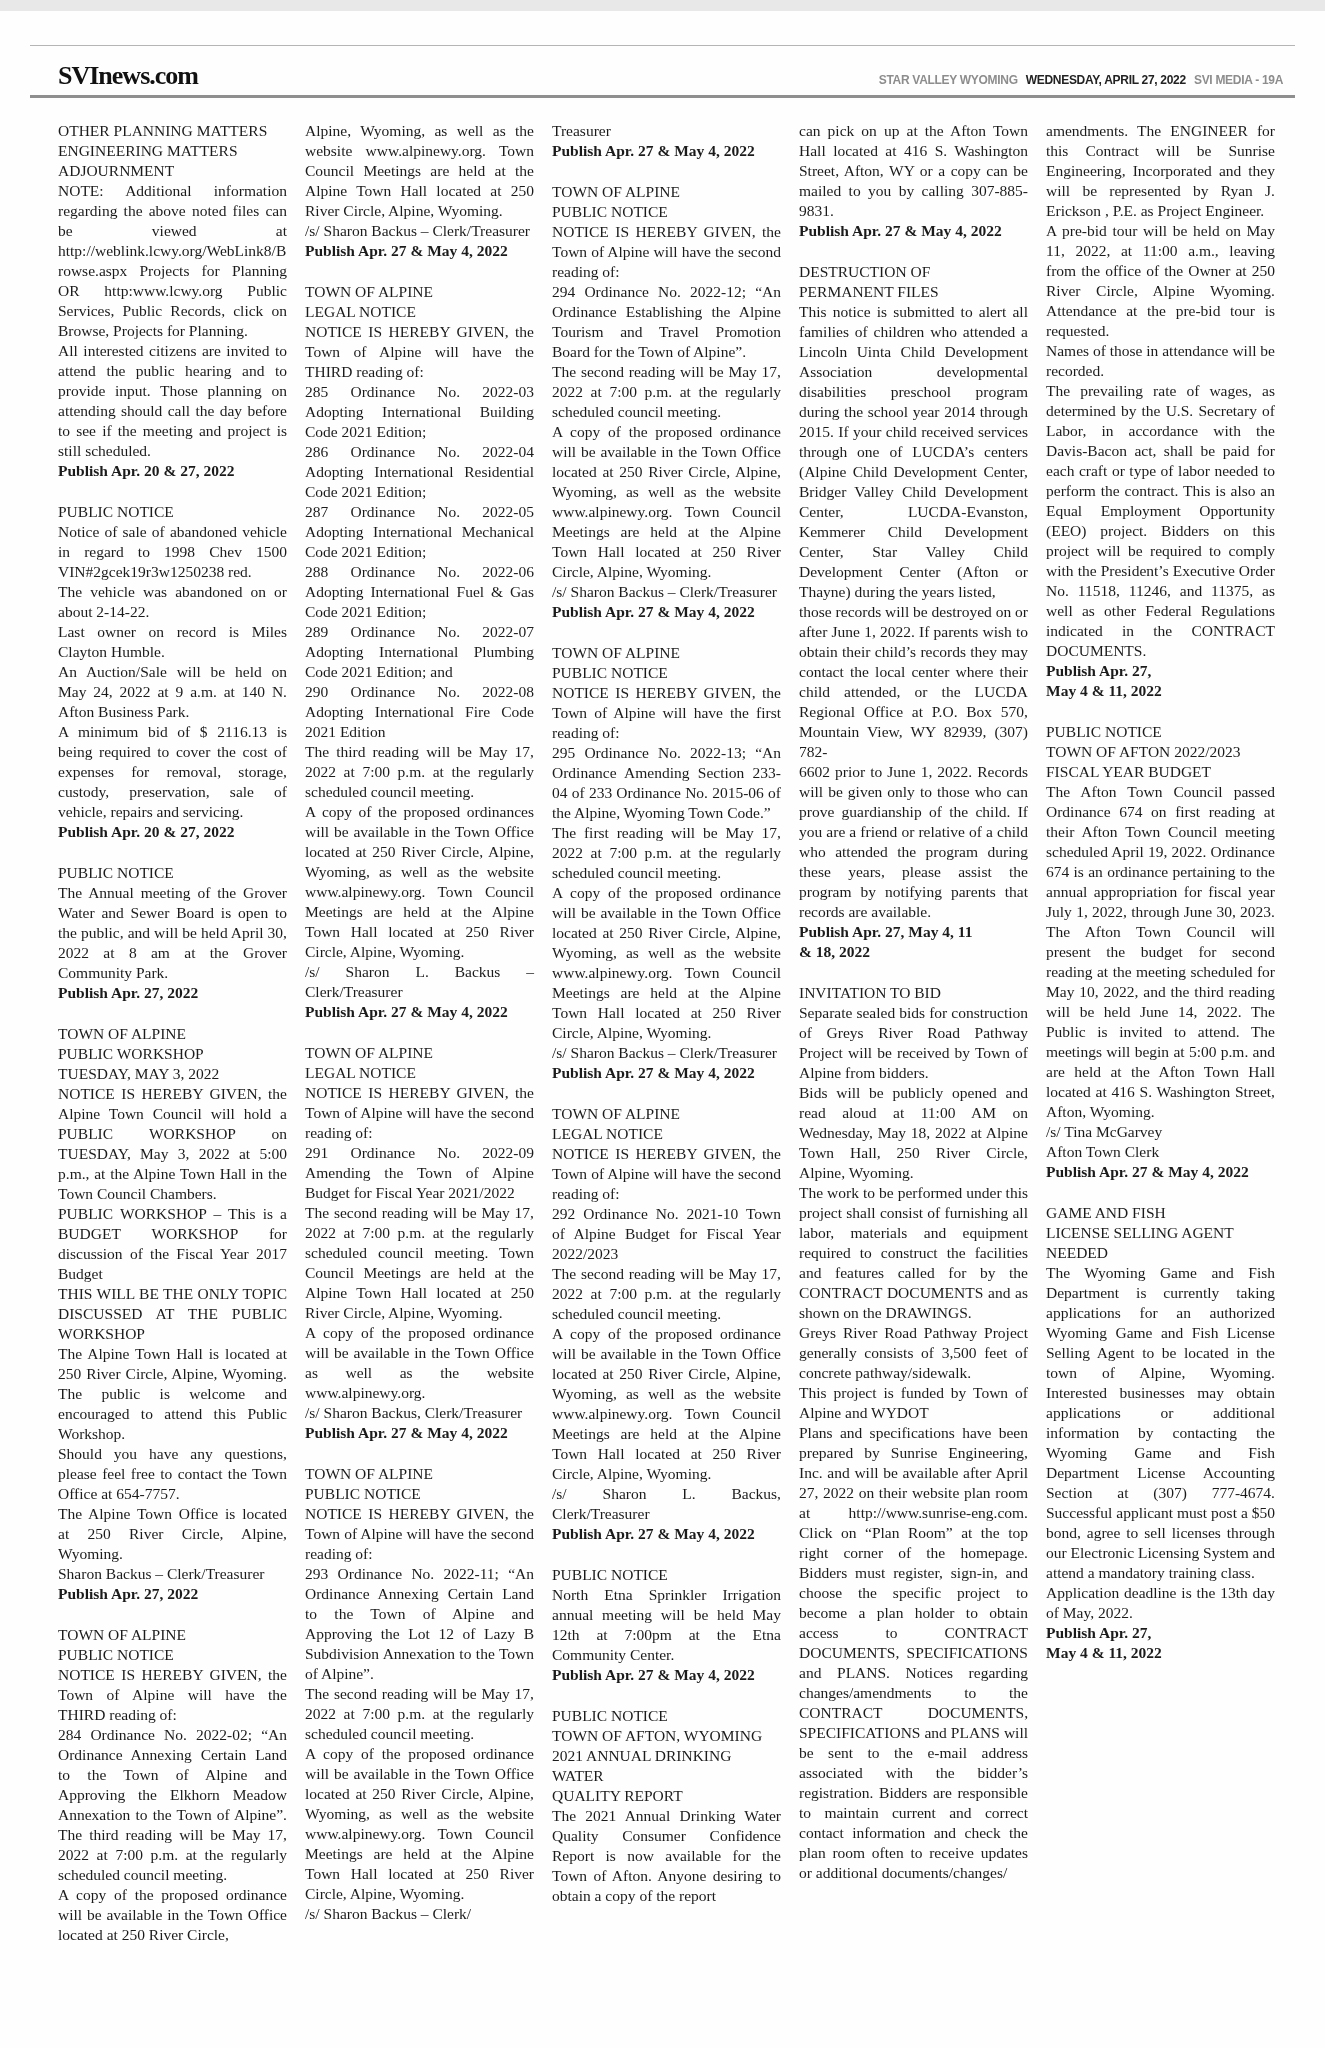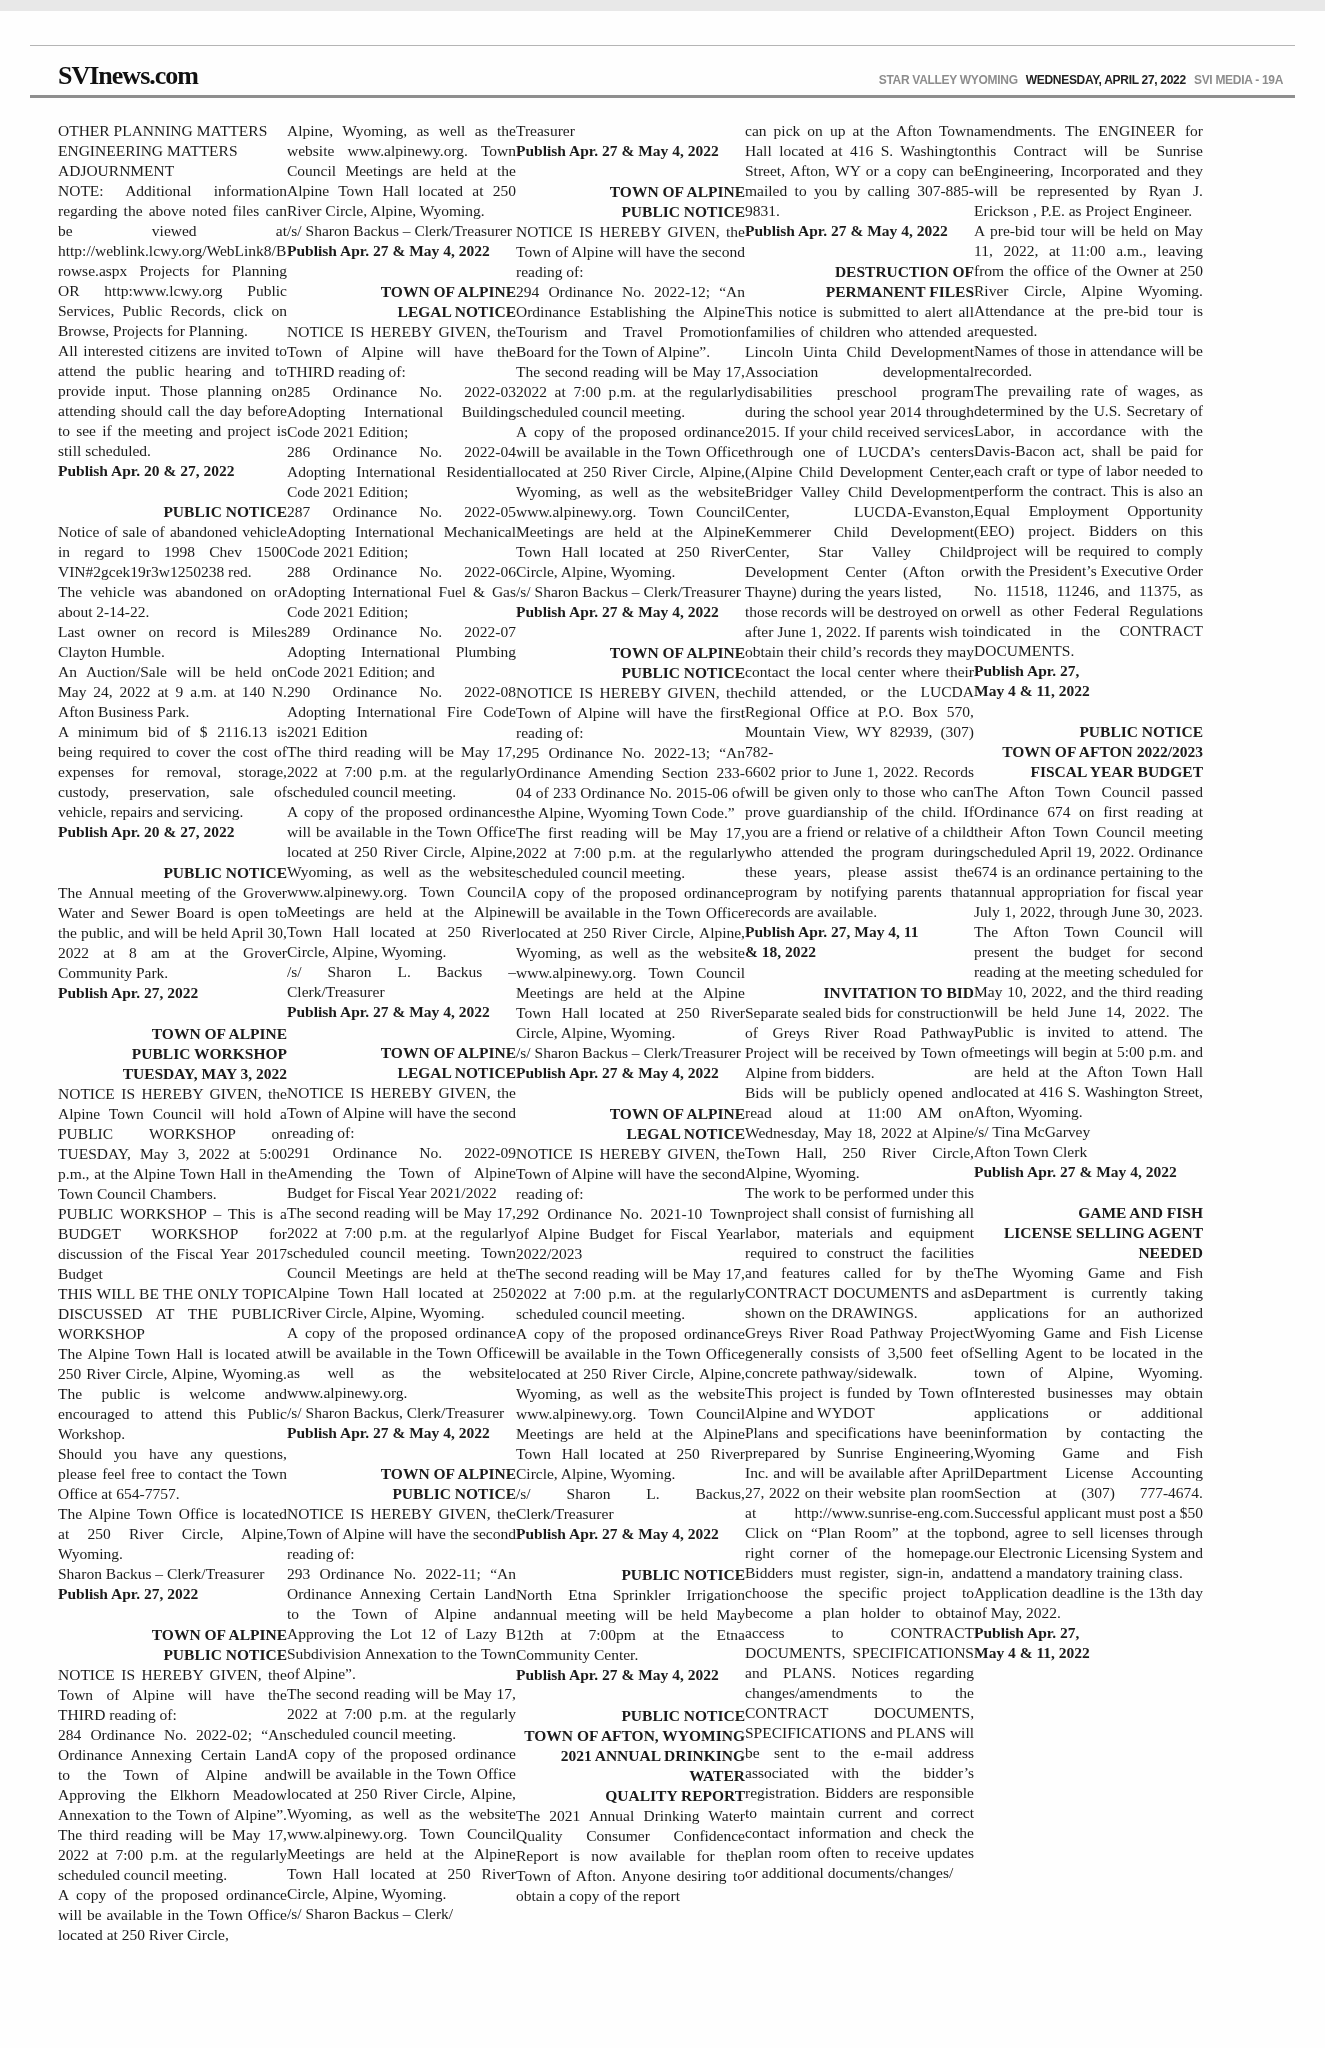--- a/index.html
+++ b/index.html
@@ -8,24 +8,24 @@
     margin:11px auto;overflow:hidden;
     font-family:"Liberation Serif","DejaVu Serif",serif;color:#1b1b1b;
   }
   .rule-top{position:absolute;top:34px;left:30px;right:30px;height:1px;background:#b5b5b5;}
   .rule-head{position:absolute;top:84px;left:30px;right:30px;height:3px;background:#8f8f8f;}
   .masthead{position:absolute;top:50px;left:58px;right:42px;display:flex;justify-content:space-between;align-items:baseline;}
   .site{font-weight:bold;font-size:26px;letter-spacing:-1px;color:#111;}
   .mast-right{font-family:"Liberation Sans","DejaVu Sans",sans-serif;font-size:12px;font-weight:bold;letter-spacing:-0.3px;white-space:nowrap;}
   .mast-right .muted{color:#8d8d8d;}
   .mast-right .strong{color:#222;margin:0 5px;}
-  .cols{position:absolute;top:110px;left:58px;display:flex;}
+  .cols{position:absolute;top:110px;left:58px;display:flex;gap:18px;}
   .col{width:229px;}
   .col p{margin:0;text-align:justify;font-size:15.5px;line-height:20px;overflow-wrap:anywhere;}
-  .col .h{margin:0;text-align:right;font-weight:bold;font-size:15.5px;line-height:20px;white-space:pre-line;}
+  .col .h{margin:0;text-align:left;font-weight:normal;font-size:15.5px;line-height:20px;white-space:pre-line;}
   .col .pub{margin:0;text-align:left;font-weight:bold;font-size:15.5px;line-height:20px;white-space:pre-line;}
   .col .gap{height:21px;}
 </style>
 </head>
 <body>
 
 <div class="page">
   <div class="rule-top"></div>
   <div class="masthead">
     <div class="site">SVInews.com</div>

